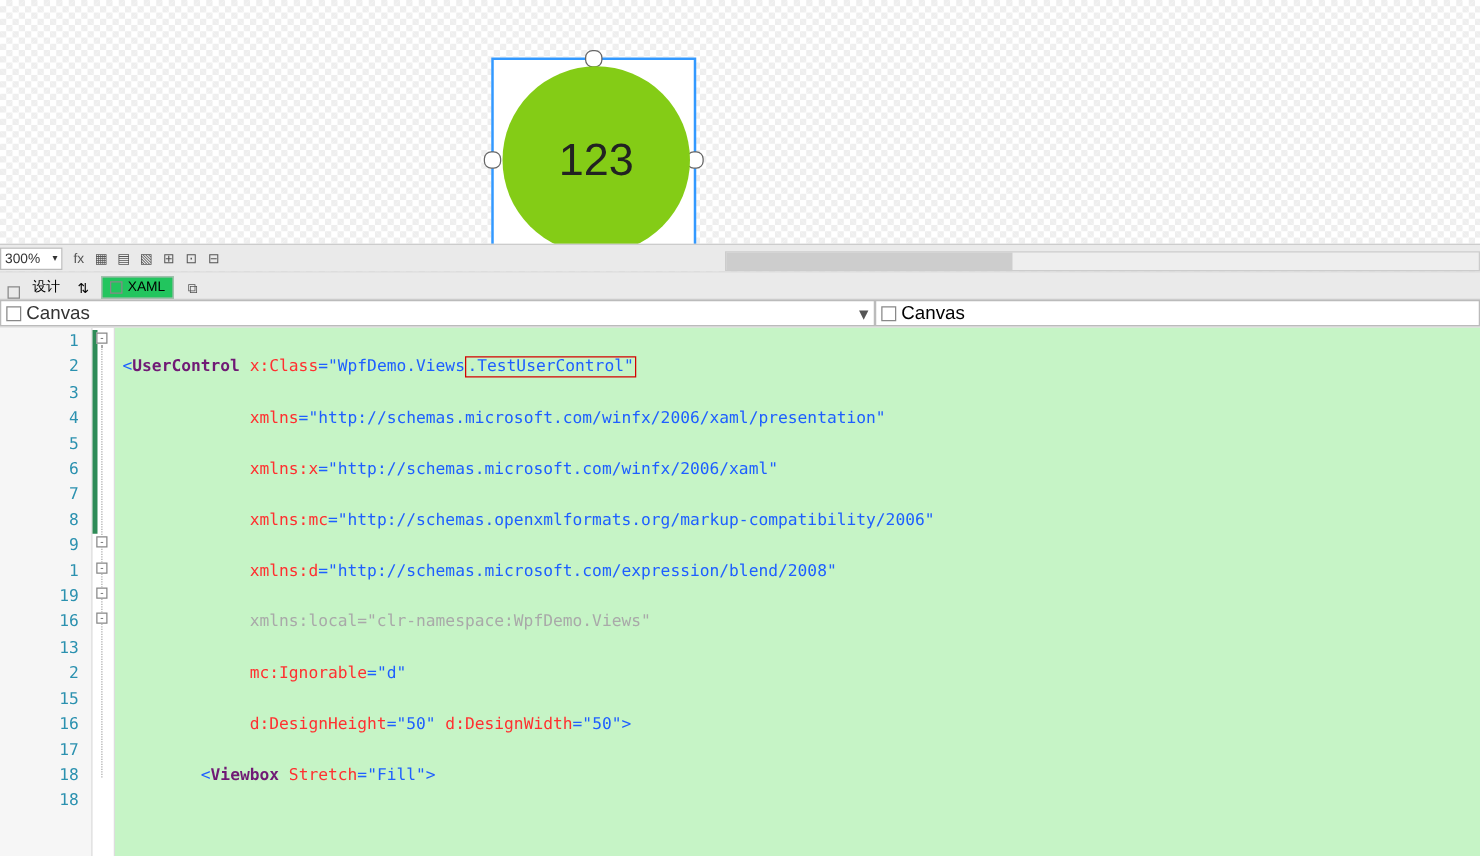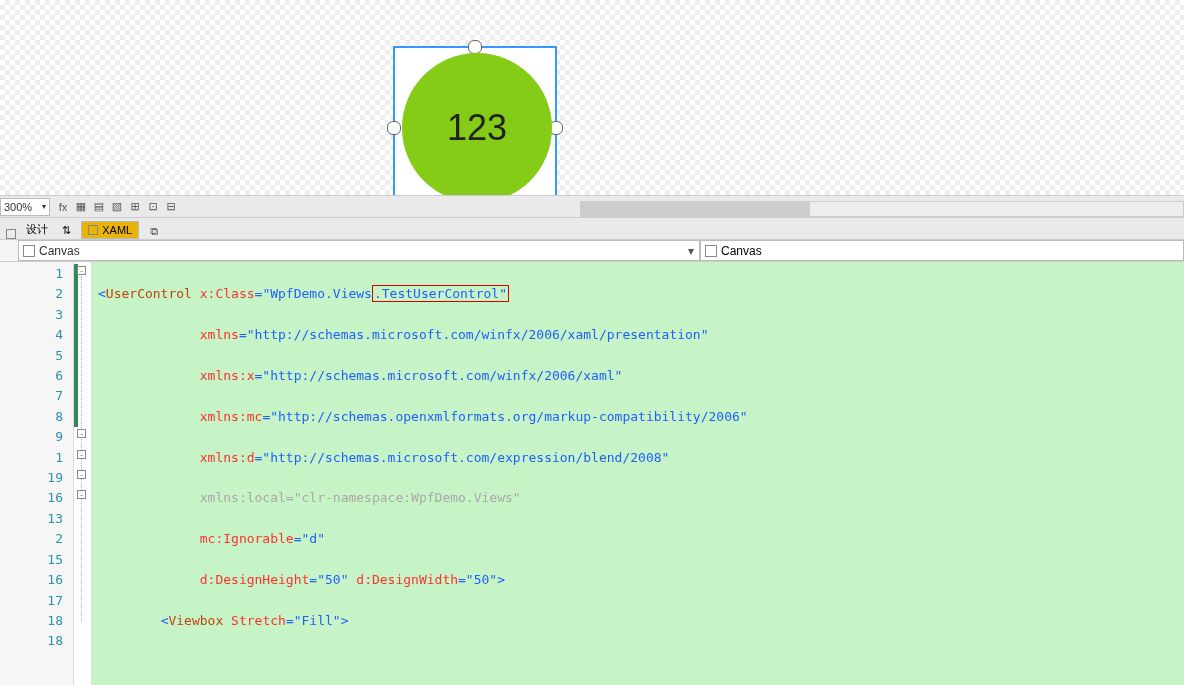--- a/index.html
+++ b/index.html
@@ -25,45 +25,45 @@
 
 
 .designer-toolbar { height:22px; background:#eaeaea; border-top:1px solid #ccc; display:flex; align-items:center; font-size:11px; color:#333; position:absolute; bottom:0; left:0; right:0; }
 .zoom-box { width:50px; height:18px; border:1px solid #bbb; background:#fff; display:flex; align-items:center; padding:4px 3px; margin-right:4px; }
 .tb-icon { width:18px; height:16px; display:inline-flex; align-items:center; justify-content:center; font-size:11px; color:#555; cursor:pointer; border:1px solid transparent; }
 .hscroll { position:absolute; right:0; bottom:0; left:580px; height:16px; background:#eee; border:1px solid #ccc; }
 .hscroll-thumb { position:absolute; left:0; top:0; bottom:0; width:38%; background:#cdcdcd; }
 
 
 .swap-bar { height:22px; background:#eaeaea; border-bottom:1px solid #ccc; display:flex; align-items:flex-end; font-size:11px; padding-left:6px; gap:6px; }
-.swap-tab { padding:2px 6px; background:#eab308; border:1px solid #bbb; display:flex; align-items:center; gap:4px; }
+.swap-tab { padding:2px 6px; background:#22c55e; border:1px solid #bbb; display:flex; align-items:center; gap:4px; }
 .swap-plain { padding:2px 4px; }
 .sq { width:10px; height:10px; border:1px solid #888; display:inline-block; }
 
 
-.crumb-bar { height:22px; background:#f4f4f4; border-bottom:1px solid #ccc; display:flex; align-items:center; font-size:12px;padding-left:18px; }
+.crumb-bar { height:22px; background:#f4f4f4; border-bottom:1px solid #ccc; display:flex; align-items:center; font-size:15px; }
 .crumb-left { flex:1; display:flex; align-items:center; border:1px solid #bbb; height:100%; padding-left:4px; color:#333; background:#fff; }
 .crumb-dd { width:16px; text-align:center; color:#555; }
 .crumb-right { width:484px; display:flex; align-items:center; border:1px solid #bbb; height:100%; padding-left:4px; background:#fff; }
 .crumb-ico { width:12px; height:12px; border:1px solid #888; margin-right:4px; }
 
 
 .code-area { flex:1; display:flex; overflow:hidden; }
 .gutter { width:74px; background:#f6f6f6; border-right:1px solid #ddd; text-align:right; color:#2b91af; font-family:Consolas,monospace; font-size:13px; line-height:20.4px; padding-right:10px; padding-top:2px; position:relative; }
 .gutter-change { position:absolute; left:74px; top:2px; width:4px; background:#2e8b57; }
 .outline-col { width:18px; border-right:1px solid #ddd; position:relative; }
 .outline-box { position:absolute; width:9px; height:9px; border:1px solid #888; left:3px; background:#fff; font-size:8px; line-height:8px; text-align:center; color:#555; cursor:pointer; }
 .outline-line { position:absolute; left:7px; width:0; border-left:1px dotted #aaa; }
 .code-body { flex:1; background:#c6f4c6; font-family:Consolas,monospace; font-size:13px; line-height:20.4px; padding:2px 0 2px 6px; white-space:pre; position:relative; }
 .code-line { height:20.4px; }            
 .t-attr { color:#ff3030; }           
 .t-str { color:#1e5fff; }
 .t-punc{ color:#1e5fff; }
 .t-gray{ color:#a9a9a9; }
-.t-brown{ color:#c2410c; }
+.t-brown{ color:#701a75;font-weight:bold; }
 .red-box { border:1px solid #d40000; padding:0 1px; }
 </style>
 </head>
 <body>
 
 <div class="root">
 
   <div class="designer-pane">
     <div class="design-canvas"></div>
     <div class="sel-bounds">

